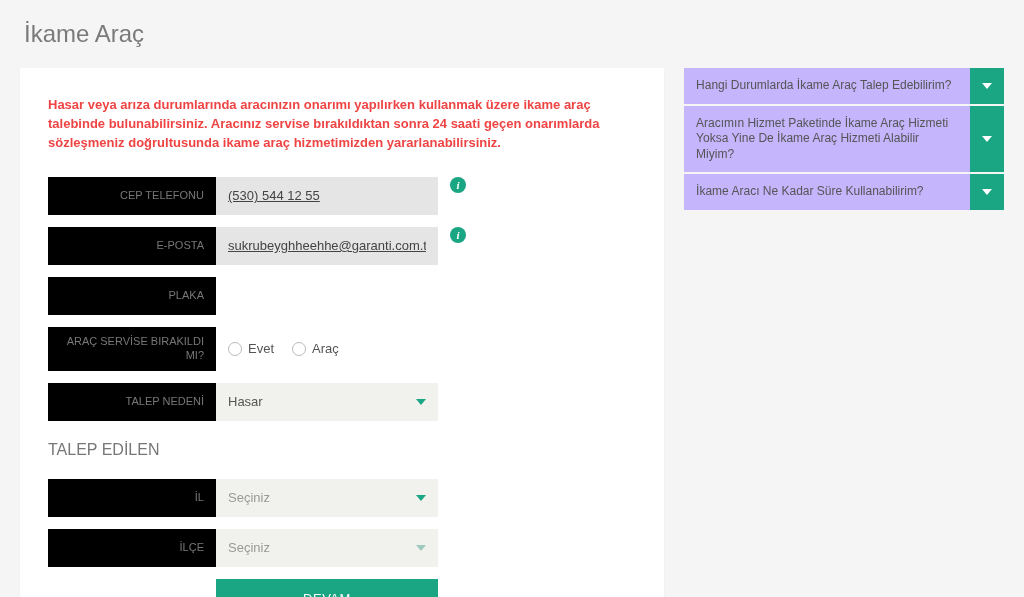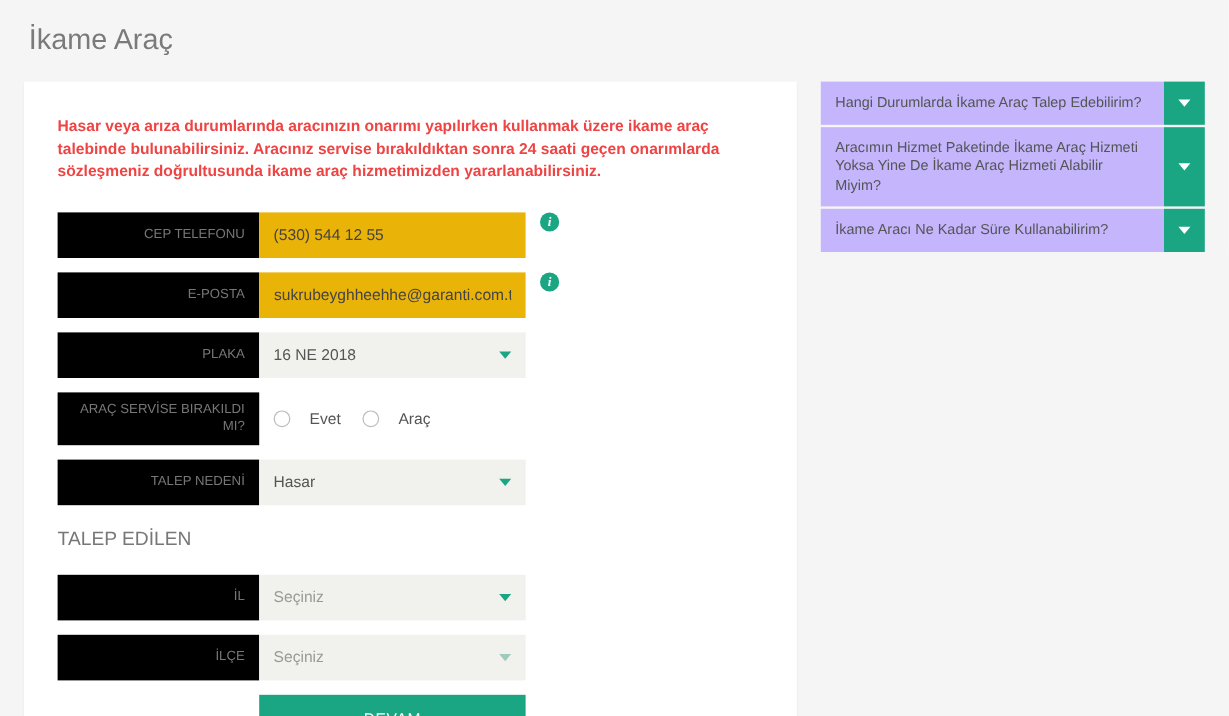--- a/index.html
+++ b/index.html
@@ -57,28 +57,29 @@
       justify-content: flex-end;
       line-height: 1.2;
     }
     .form-field {
       width: 222px;
       position: relative;
       display: flex;
       align-items: center;
     }
     .input-filled {
-      background: #eab308;
+      background: #e5e5e5;
       width: 100%;
       height: 100%;
       border: none;
       padding: 0 12px;
       font-size: 13px;
       color: #444;
       outline: none;
+      text-decoration: underline;
     }
     .select-field {
       background: #f1f1ed;
       width: 100%;
       height: 100%;
       display: flex;
       align-items: center;
       justify-content: space-between;
       padding: 0 12px;
       cursor: pointer;
@@ -117,21 +118,21 @@
     .radio-group {
       display: flex;
       align-items: center;
       height: 100%;
       gap: 18px;
       padding-left: 12px;
     }
     .radio-option {
       display: flex;
       align-items: center;
-      gap: 16px;
+      gap: 6px;
       cursor: pointer;
     }
     .radio-circle {
       width: 14px; height: 14px;
       border: 1.5px solid #bbb;
       border-radius: 50%;
     }
     .radio-label {
       font-size: 13px;
       color: #555;
@@ -212,26 +213,20 @@
     <div class="form-row">
       <div class="form-label">E-POSTA</div>
       <div class="form-field">
         <input class="input-filled" type="text" value="sukrubeyghheehhe@garanti.com.tr" style="">
       </div>
       <div class="info-icon">i</div>
     </div>
 
     <div class="form-row">
       <div class="form-label">PLAKA</div>
-      <div class="form-field">
-        <div class="select-field">
-          <span class="select-value">16 NE 2018</span>
-          <span class="caret"></span>
-        </div>
-      </div>
     </div>
 
     <div class="form-row tall">
       <div class="form-label">ARAÇ SERVİSE BIRAKILDI MI?</div>
       <div class="form-field">
         <div class="radio-group">
           <div class="radio-option">
             <span class="radio-circle"></span>
             <span class="radio-label">Evet</span>
           </div>

